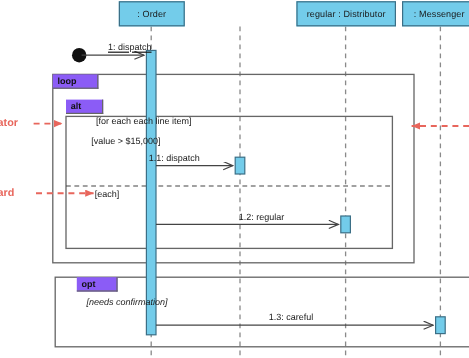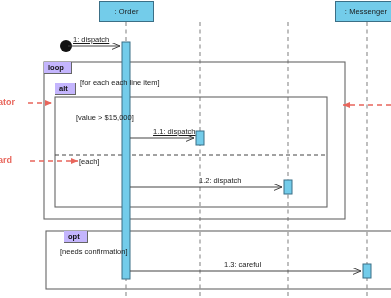--- a/index.html
+++ b/index.html
@@ -31,27 +31,27 @@
     align-items: center;
     justify-content: center;
     font-size: 7.5px;
     color: #1a1a1a;
     letter-spacing: 0.1px;
     white-space: nowrap;
   }
   .frag-label {
     position: absolute;
     box-sizing: border-box;
-    background: #c4b5fd;
+    background: #8b5cf6;
     border-right: 1px solid #666;
     border-bottom: 1px solid #666;
     font-size: 7.5px;
     font-weight: bold;
     color: #111;
-    padding: 1px 7px 1px 4px;
+    padding: 1px 17px 1px 4px;
     line-height: 9px;
   }
   .guard {
     position: absolute;
     font-size: 7.5px;
     color: #1a1a1a;
     white-space: nowrap;
   }
   .msg-label {
     position: absolute;
@@ -120,40 +120,43 @@
     <g stroke="#E8665C" stroke-width="1.6" fill="none" stroke-dasharray="5,4">
       <line x1="28" y1="103" x2="52" y2="103" marker-end="url(#arrowRed)"></line>
       <line x1="30" y1="161" x2="78" y2="161" marker-end="url(#arrowRed)"></line>
       <line x1="391" y1="105" x2="343" y2="105" marker-end="url(#arrowRedLeft)"></line>
     </g>
   </svg>
 
   <div class="lifeline-head" style="left:99px; top:1px; width:55px; height:21px;">
     <span>: Order</span>
   </div>
+  <div class="lifeline-head" style="left:247px; top:1px; width:83px; height:21px;">
+    <span>regular : Distributor</span>
+  </div>
   <div class="lifeline-head" style="left:335px; top:1px; width:62px; height:21px;">
     <span>: Messenger</span>
   </div>
 
   <div class="frag-label" style="left:44px; top:62px;">
     <span>loop</span>
   </div>
   <div class="frag-label" style="left:55px; top:83px;">
     <span>alt</span>
   </div>
   <div class="frag-label" style="left:46px; top:231px;margin-left:18px;">
     <span>opt</span>
   </div>
 
-  <div class="guard" style="left:62px; top:78px;padding-left:18px;">[for each each line item]</div>
+  <div class="guard" style="left:62px; top:96px;padding-left:18px;">[for each each line item]</div>
   <div class="guard" style="left:76px; top:113px;">[value &gt; $15,000]</div>
   <div class="guard" style="left:79px; top:157px;">[each]</div>
-  <div class="guard" style="left:60px; top:247px;">[needs confirmation]</div>
+  <div class="guard" style="left:72px; top:247px;font-style:italic;">[needs confirmation]</div>
 
-  <div class="msg-label" style="left:73px; top:35px;text-decoration:underline;">1: dispatch</div>
-  <div class="msg-label" style="left:153px; top:127px;text-decoration:underline;">1.1: dispatch</div>
-  <div class="msg-label" style="left:199px; top:176px;">1.2: dispatch</div>
+  <div class="msg-label" style="left:90px; top:35px;text-decoration:underline;">1: dispatch</div>
+  <div class="msg-label" style="left:124px; top:127px;">1.1: dispatch</div>
+  <div class="msg-label" style="left:199px; top:176px;">1.2: regular</div>
   <div class="msg-label" style="left:224px; top:260px;">1.3: careful</div>
 
   <div class="annot" style="left:-2px; top:97px;">ator</div>
   <div class="annot" style="left:-2px; top:155px;">ard</div>
 
 </div>
 
 </body></html>

